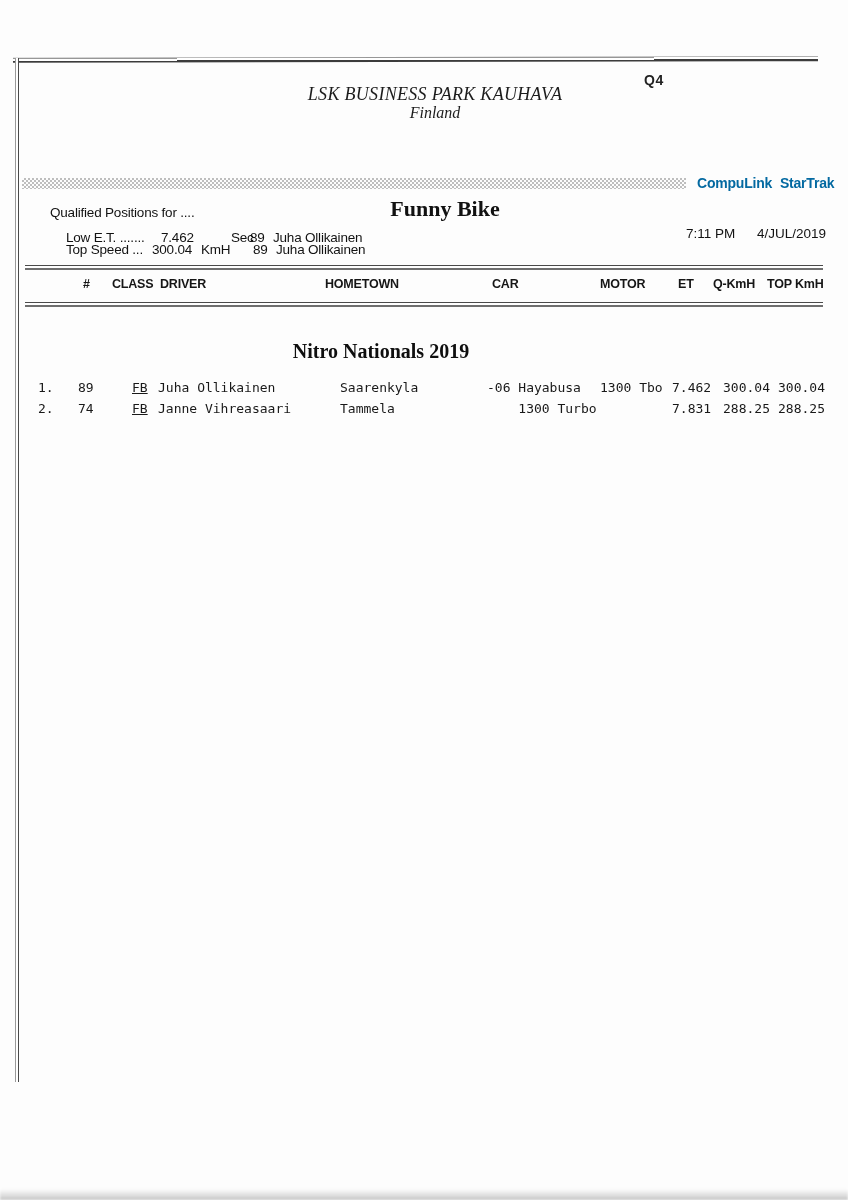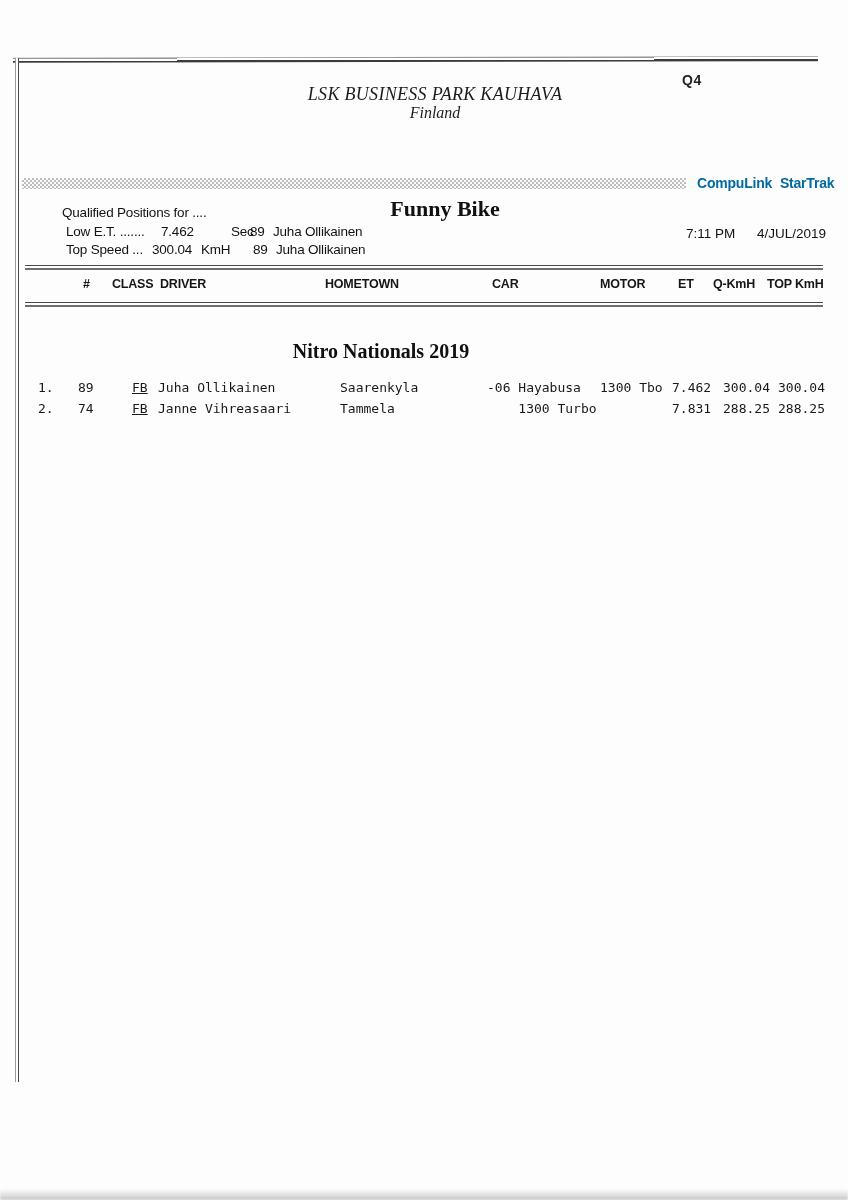--- a/index.html
+++ b/index.html
@@ -17,21 +17,21 @@
     background:linear-gradient(to bottom,#979797 0 1px,#ffffff 1px 3px,#3c3c3c 3px 5px);
     transform:rotate(-0.12deg);
   }
   .frame-left{
     position:absolute;left:15px;top:58px;width:5px;height:1024px;
     background:linear-gradient(to right,#9a9a9a 0 1px,#ffffff 1px 3px,#4a4a4a 3px 4px,transparent 4px);
   }
   
   .q4{
     position:absolute;left:644px;top:72px;
-    font-size:14px;font-weight:600;letter-spacing:.5px;color:#222;margin-left:38px;
+    font-size:14px;font-weight:600;letter-spacing:.5px;color:#222;
   }
   .title-block{
     position:absolute;left:22px;top:84px;width:826px;
     text-align:center;
     font-family:"Liberation Serif", serif;
     font-style:italic;color:#1c1c1c;
   }
   .title-block .t1{font-size:19px;line-height:21px;letter-spacing:.3px;}
   .title-block .t2{font-size:17px;line-height:19px;}
   .title-block .t3{font-size:18px;line-height:20px;letter-spacing:.3px;}
@@ -40,27 +40,27 @@
     position:absolute;left:22px;top:178px;width:664px;height:11px;
     background-image:conic-gradient(#b3b3b3 25%,transparent 0 50%,#b3b3b3 0 75%,transparent 0);
     background-size:4px 4px;
     opacity:.85;
   }
   .brand{
     position:absolute;left:697px;top:175px;
     font-size:14px;font-weight:600;letter-spacing:-0.2px;word-spacing:4px;color:#0369a1;
   }
   
-  .qual-label{position:absolute;left:50px;top:205px;font-size:13.5px;letter-spacing:-0.2px;color:#121212;margin-left:12px;}
+  .qual-label{position:absolute;left:50px;top:205px;font-size:13.5px;letter-spacing:-0.2px;color:#121212;}
   .category{
     position:absolute;left:42px;top:196px;width:806px;text-align:center;
     font-family:"Liberation Serif", serif;font-weight:700;font-size:22px;color:#111;
   }
   .stat-row{position:absolute;left:0;width:848px;height:17px;font-size:13.5px;letter-spacing:-0.2px;color:#121212;}
-  .stat-low{top:224px;}
+  .stat-low{top:230px;}
   .stat-top{top:242px;}
   .stat-row .lab{position:absolute;left:66px;}
   .stat-low .val{position:absolute;left:161px;}
   .stat-low .unit{position:absolute;left:203px;margin-left:28px;}
   .stat-top .val{position:absolute;left:152px;}
   .stat-top .unit{position:absolute;left:201px;}
   .stat-low .bno{position:absolute;left:250px;}
   .stat-low .drv{position:absolute;left:273px;}
   .stat-top .bno{position:absolute;left:253px;}
   .stat-top .drv{position:absolute;left:276px;}

